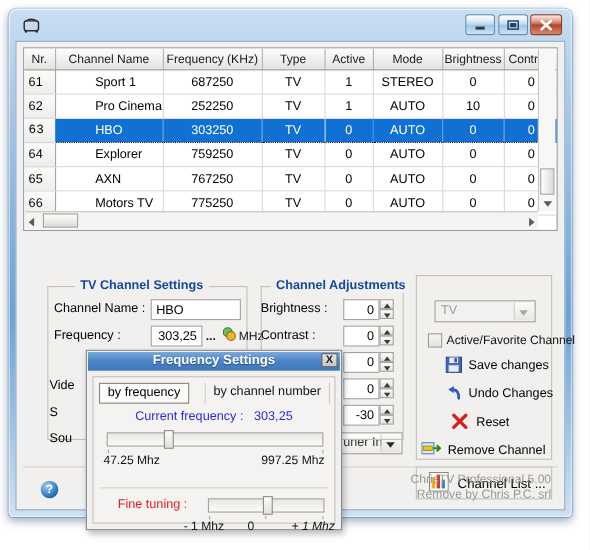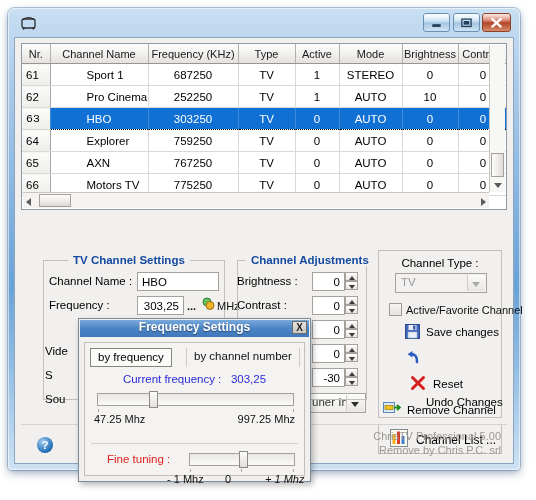--- a/index.html
+++ b/index.html
@@ -359,21 +359,20 @@
           <div class="spinHalf spinUp">
             <div class="spArrU"></div>
           </div>
           <div class="spinHalf spinDn">
             <div class="spArrD"></div>
           </div>
         </div>
       </div>
 
     <div class="grp" style="left:363px;top:212px;width:124px;height:168px;"></div>
-    <div class="lbl" style="left:363px;top:219px;width:124px;text-align:center;">Channel Type :</div>
     <div class="combo dis" style="left:380px;top:235px;width:92px;">
       <span>TV</span>
       <div class="comboBtn">
           <div class="comboArr dis"></div>
         </div>
     </div>
 
     <div id="chkBox"></div>
     <div class="small" style="left:391px;top:266px;">Active/Favorite Channel</div>
 
@@ -385,21 +384,21 @@
         <rect x="3" y="8" width="9" height="6" fill="#e9eef7" stroke="#9fb0d0" stroke-width=".6"></rect>
       </svg>
       <span style="position:absolute;left:21px;top:0;">Save changes</span>
     </div>
 
     <div class="act" style="left:390px;top:314px;">
       <svg style="position:absolute;left:0;top:-2px;width:15px;height:15px;" viewBox="0 0 15 15">
         <path d="M12 12 Q12.5 4 5.5 4" fill="none" stroke="#2b5ec0" stroke-width="2.6" stroke-linecap="round"></path>
         <path d="M7.5 1 L2.5 4.2 L7.5 7.4 Z" fill="#2b5ec0"></path>
       </svg>
-      <span style="position:absolute;left:21px;top:0;margin-top:44px;">Undo Changes</span>
+      <span style="position:absolute;left:21px;top:0;">Undo Changes</span>
     </div>
 
     <div class="act" style="left:395px;top:340px;">
       <svg style="position:absolute;left:0;top:-3px;width:16px;height:16px;" viewBox="0 0 16 16">
         <path d="M2.5 2.5 L13.5 13.5 M13.5 2.5 L2.5 13.5" stroke="#d81f1f" stroke-width="3" stroke-linecap="round"></path>
       </svg>
       <span style="position:absolute;left:23px;top:0;">Reset</span>
     </div>
 
     <div class="act" style="left:368px;top:366px;">

